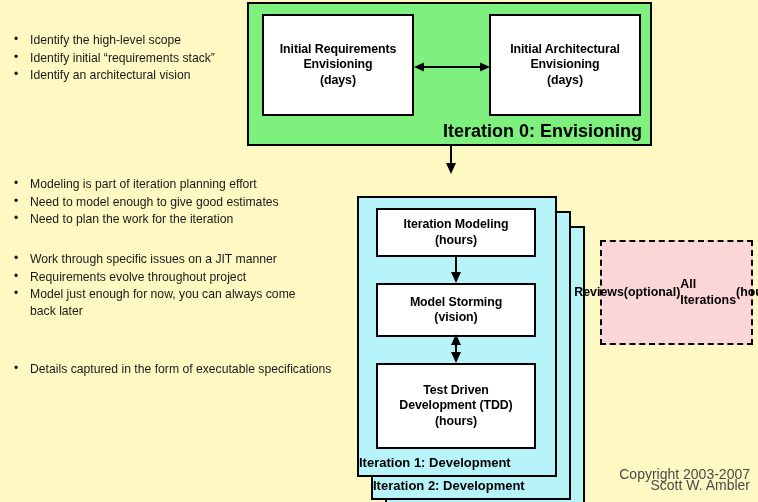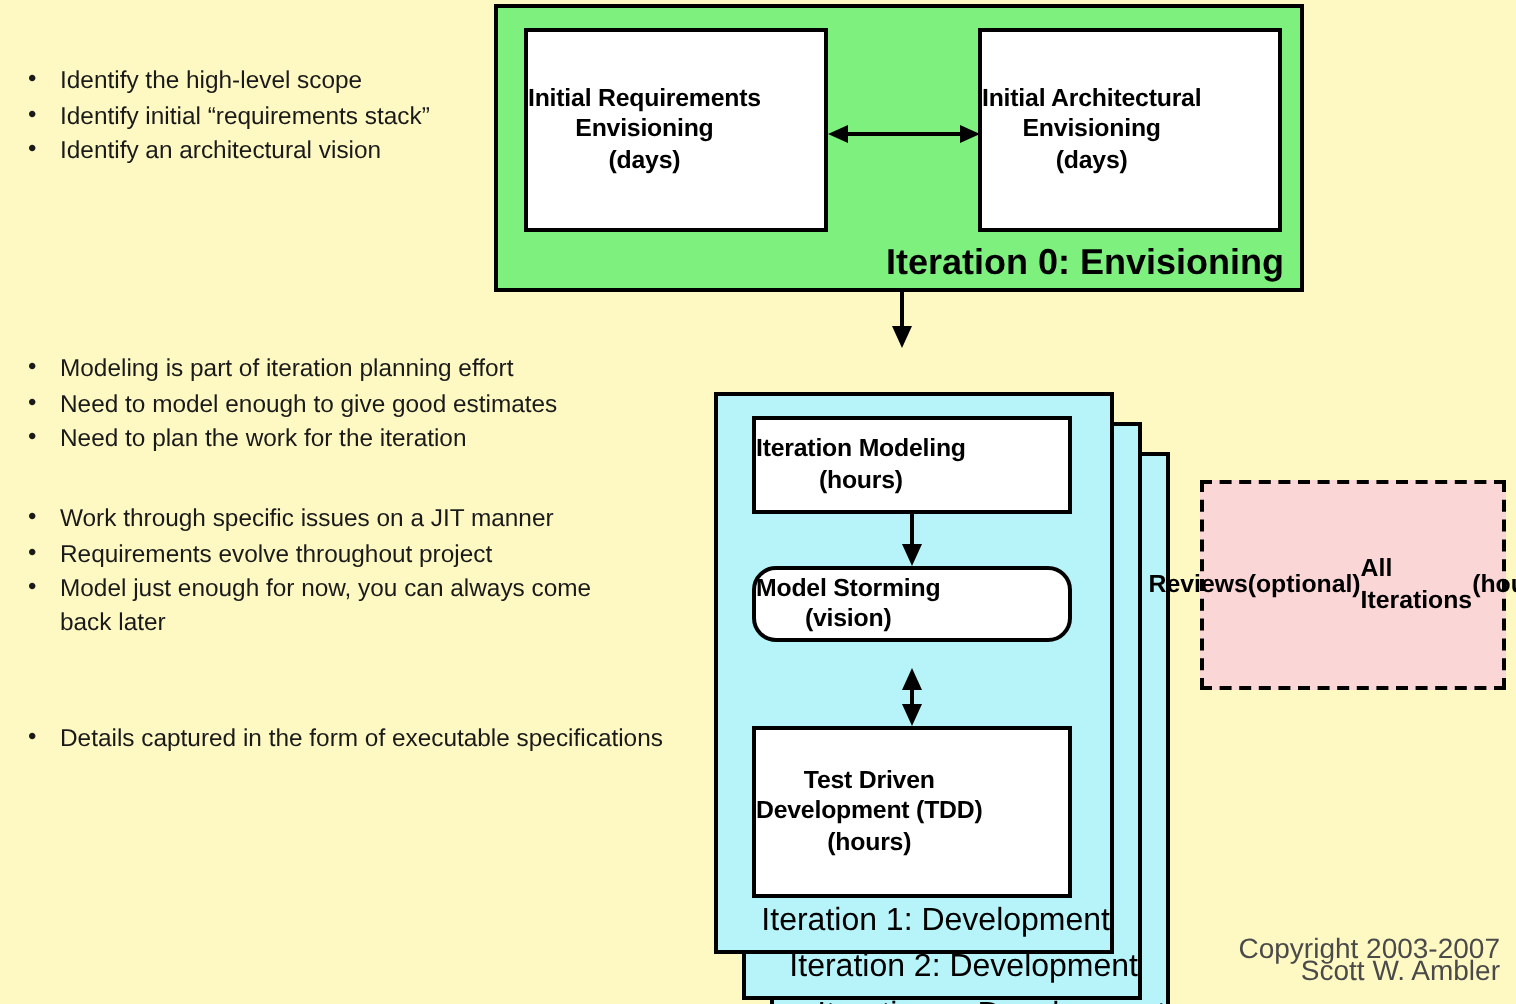--- a/index.html
+++ b/index.html
@@ -52,20 +52,21 @@
     border: 2px solid #000000;
     box-sizing: border-box;
   }
   .inner-box {
     position: absolute;
     background: #ffffff;
     border: 2px solid #000000;
     box-sizing: border-box;
     display: flex;
     align-items: center;
+    justify-content: center;
     text-align: center;
     font-weight: bold;
     font-size: 12.4px;
     line-height: 15.5px;
     letter-spacing: -0.1px;
   }
   .phase-label {
     position: absolute;
     font-weight: bold;
     font-size: 18px;
@@ -127,36 +128,35 @@
   #iteration-modeling-box {
     left: 17px;
     top: 10px;
     width: 160px;
     height: 49px;
   }
   #model-storming-box {
     left: 17px;
     top: 85px;
     width: 160px;
-    height: 38px;
-    border-radius: 12px;
+    height: 54px;
   }
   #test-driven-box {
     left: 17px;
     top: 165px;
     width: 160px;
     height: 86px;
   }
   .iter-name {
     position: absolute;
     left: 0;
     right: 0;
-    text-align: right;
-    font-weight: normal;
-    font-size: 16px;
+    text-align: left;
+    font-weight: bold;
+    font-size: 13px;
     white-space: nowrap;
   }
   #iter-1-name { bottom: 5px; }
   #iter-2-name { bottom: 5px; }
   #iter-n-name { bottom: 5px; }
 
   
   #reviews-box {
     position: absolute;
     left: 600px;

